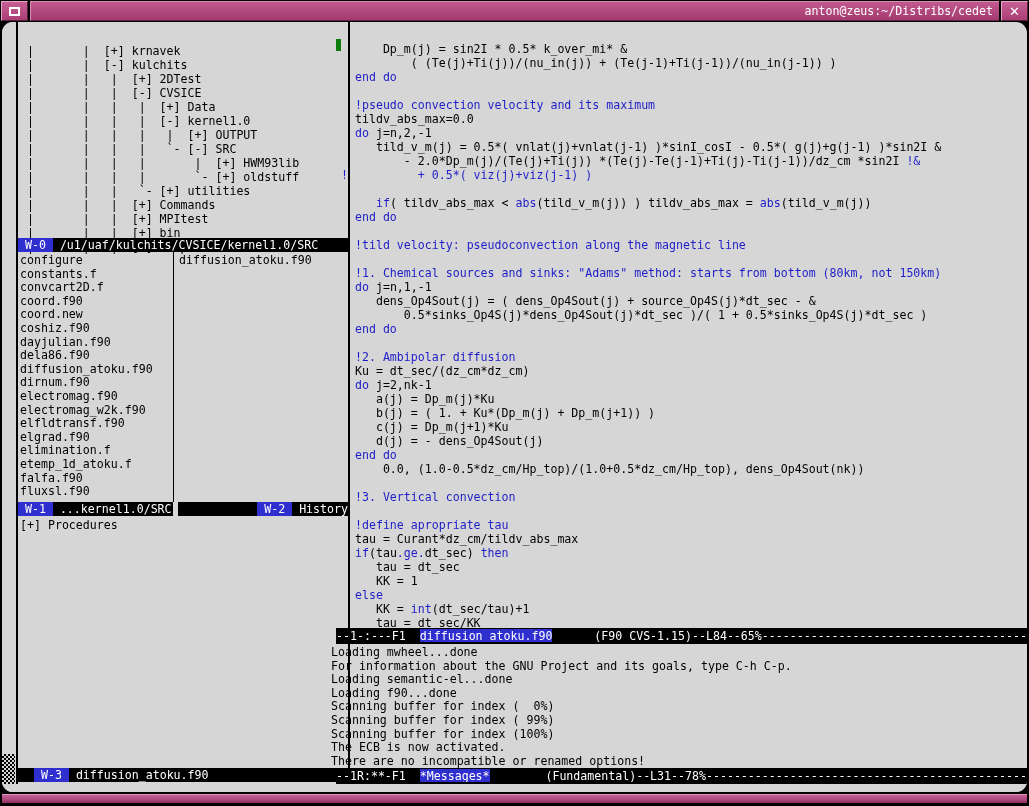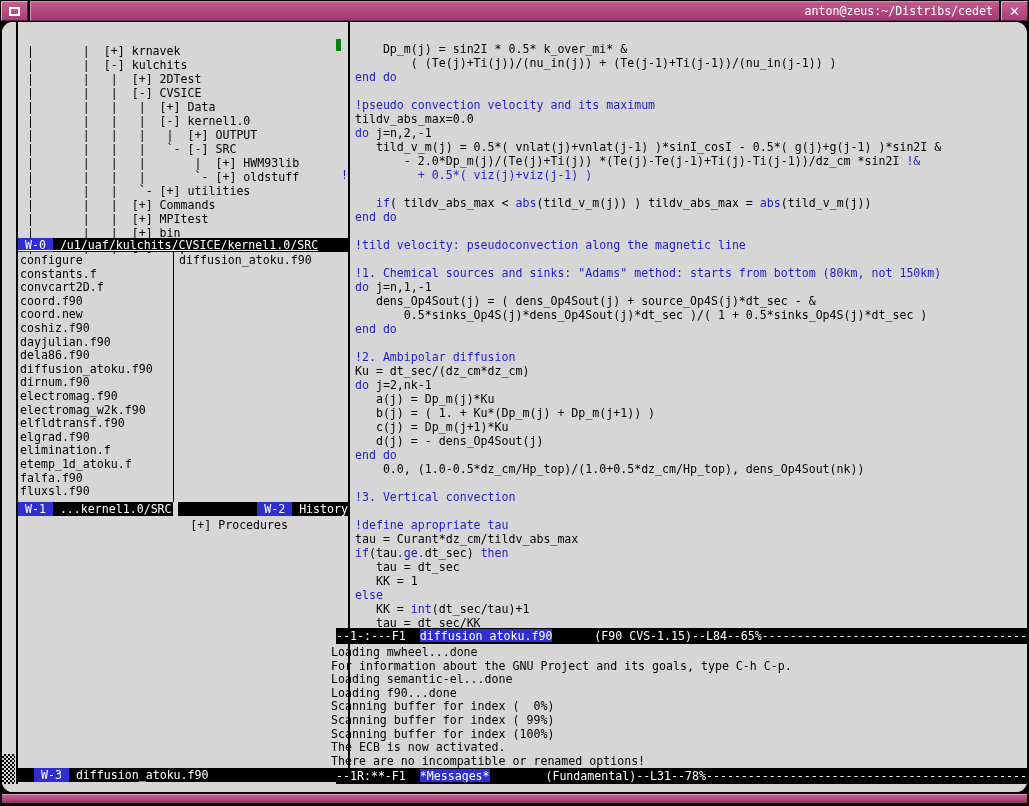--- a/index.html
+++ b/index.html
@@ -23,28 +23,28 @@
   #sbar-thumb{position:absolute;left:0;bottom:2px;width:13px;height:36px;background-color:#d6d6d6;background-image:linear-gradient(45deg,#000 25%,transparent 25%,transparent 75%,#000 75%),linear-gradient(45deg,#000 25%,transparent 25%,transparent 75%,#000 75%);background-size:4px 4px;background-position:0 0,2px 2px;}
 
   
   #panel{position:absolute;left:16px;top:0;width:332px;height:770px;border-right:2px solid #000;}
   .ln{white-space:pre;height:14px;overflow:hidden;}
   .ln span.b{color:#1e1ec8;}
   .ln span.hl{background:#2f2fd0;color:#fff;}
   .ln span.wn{background:#2f2fd0;color:#fff;}
   #tree{position:absolute;left:0;top:0;width:330px;height:216px;padding:2px 0 0 2px;overflow:hidden;line-height:14px;color:#000;margin-top:20px;}
   .bar{position:absolute;height:14px;background:#000;color:#fff;overflow:hidden;line-height:14px;}
-  #w0bar{left:0;top:216px;width:330px;text-decoration:underline;}
+  #w0bar{left:0;top:216px;width:330px;}
   #files{position:absolute;left:0;top:230px;width:156px;height:250px;padding:2px 0 0 2px;overflow:hidden;line-height:13.6px;border-right:1px solid #000;}
   #files .ln{height:13.6px;}
   #history{position:absolute;left:157px;top:230px;width:173px;height:250px;padding:2px 0 0 4px;overflow:hidden;line-height:13.6px;}
   #history .ln{height:13.6px;}
   #w1bar{left:0;top:480px;width:155px;}
   #w2bar{left:160px;top:480px;width:170px;text-align:right;}
-  #methods{position:absolute;left:0;top:494px;width:270px;height:252px;padding:2px 0 0 2px;overflow:hidden;line-height:14px;text-align:right;}
+  #methods{position:absolute;left:0;top:494px;width:270px;height:252px;padding:2px 0 0 2px;overflow:hidden;line-height:14px;}
   #w3bar{left:0;top:746px;width:330px;padding-left:16px;}
 
   
   #editor{position:absolute;left:334px;top:0;width:691px;height:606px;padding:20px 0 0 5px;overflow:hidden;line-height:14px;color:#000;}
   #greenmark{position:absolute;left:334px;top:17px;width:5px;height:12px;background:#0c7c0c;}
   .modeline{position:absolute;left:334px;width:691px;height:16px;background:#000;color:#fff;line-height:16px;overflow:hidden;}
   #code-modeline{top:606px;}
   #messages{position:absolute;left:324px;top:622px;width:691px;height:124px;padding:2px 0 0 5px;overflow:hidden;line-height:13.6px;color:#000;}
   #messages .ln{height:13.6px;}
   #msg-modeline{top:746px;}

